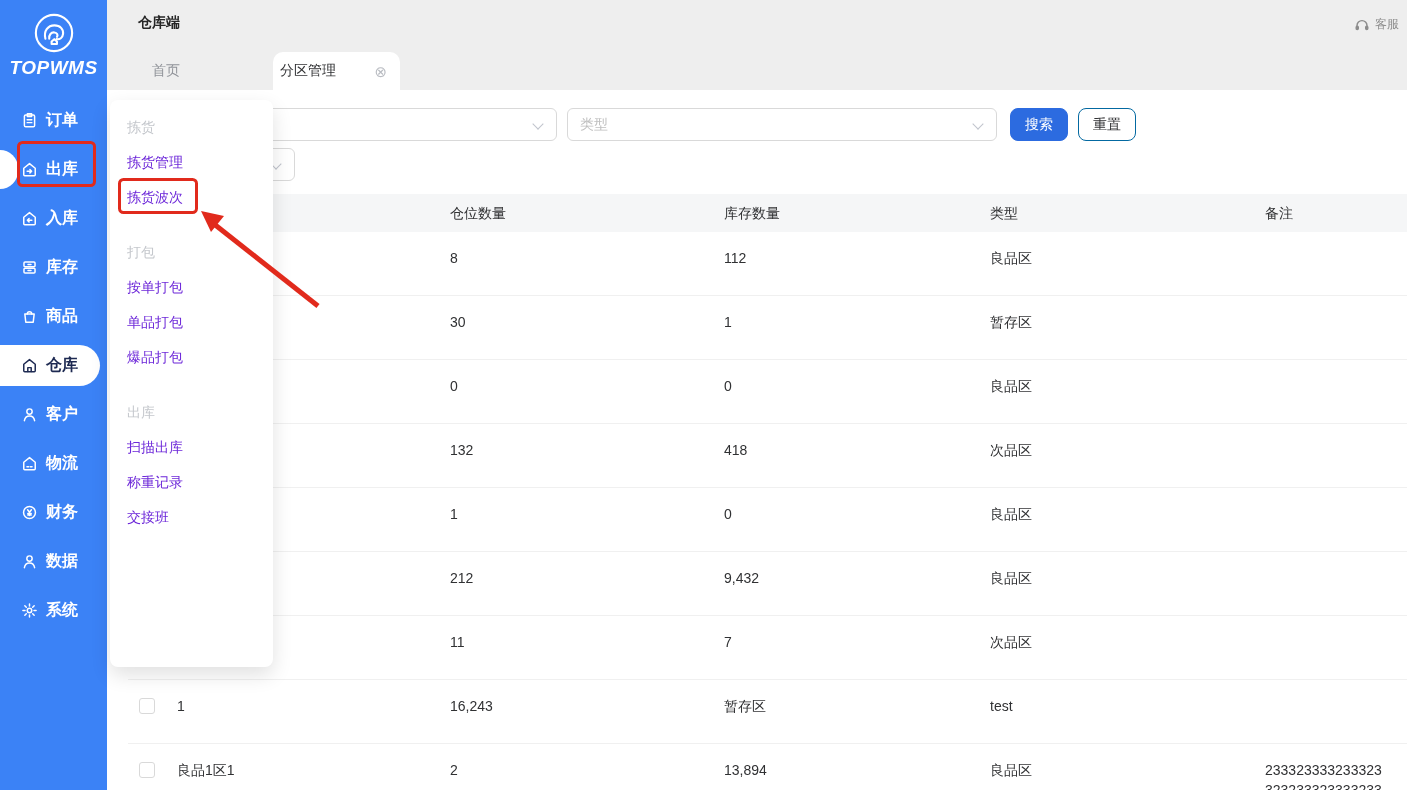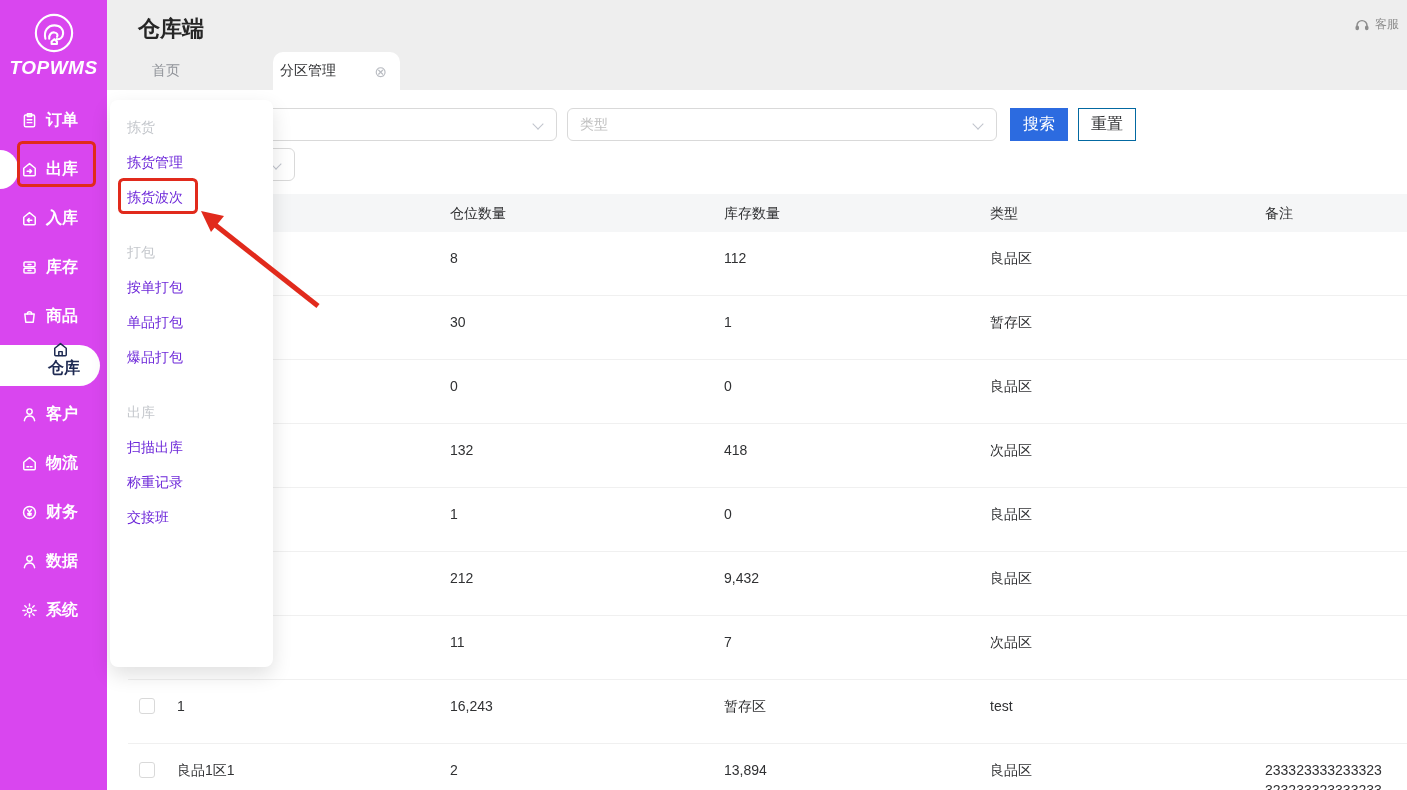--- a/index.html
+++ b/index.html
@@ -15,49 +15,49 @@
   .logo { padding-top:12px; text-align:center; color:#fff; }
   .logo svg { display:block; margin:0 auto; }
   .logo-text { font-size:19px; font-weight:700; font-style:italic; letter-spacing:0.5px; margin-top:3px; }
   .side-nav { position:absolute; top:96px; left:0; right:0; }
   .side-item { position:relative; height:49px; display:flex; align-items:center; padding-left:21px;
                color:#fff; font-size:16px; font-weight:700; cursor:pointer; }
   .side-item .side-icon { margin-right:8px; display:flex; position:relative; z-index:2; }
   .side-item .side-label { position:relative; z-index:2; }
   .side-item svg { width:17px; height:17px; stroke:currentColor; fill:none; stroke-width:1.4;
                    stroke-linecap:round; stroke-linejoin:round; }
-  .side-item.active { color:#1e2a52;flex-direction:column; }
+  .side-item.active { color:#1e2a52; }
   .side-item.active::before { content:''; position:absolute; left:0; top:4px; width:100px; height:41px;
                               background:#fff; border-radius:0 21px 21px 0; z-index:1; }
   .half-pill { position:absolute; left:0; top:5px; width:18px; height:39px; background:#fff;
                border-radius:0 20px 20px 0; z-index:1; }
 
   
   .topbar { position:absolute; left:107px; top:0; width:1300px; height:90px; background:#eeeeee; }
-  .page-title { position:absolute; left:31px; top:14px; font-size:22px; font-weight:700; color:#262626; }
+  .page-title { position:absolute; left:31px; top:14px; font-size:14px; font-weight:700; color:#262626; }
   .service { position:absolute; right:8px; top:16px; display:flex; align-items:center; gap:5px;
              color:#8c8c8c; font-size:12px; cursor:pointer;justify-content:center; }
   .service svg { width:16px; height:16px; stroke:#8c8c8c; fill:none; stroke-width:1.4; stroke-linecap:round; }
   .tabs { position:absolute; left:28px; bottom:0; display:flex; height:38px; }
   .tab { display:flex; align-items:center; font-size:14px; color:#909399; cursor:pointer; }
   .tab-home { width:138px; padding-left:17px; }
   .tab.active { width:127px; background:#fff; border-radius:10px 10px 0 0; color:#303133;
                 justify-content:space-between; padding:0 13px 0 7px; }
   .tab-close { color:#b9bcc2; font-size:15px; line-height:1; cursor:pointer; }
 
   
   .content { position:absolute; left:107px; top:90px; width:1300px; height:700px; background:#fff; }
   .select { position:absolute; height:33px; background:#fff; border:1px solid #d9d9d9; border-radius:6px; cursor:pointer; }
   .sel1 { left:30px;  top:18px; width:420px; }
   .sel2 { left:460px; top:18px; width:430px; }
   .sel3 { left:30px;  top:58px; width:158px; }
   .placeholder { position:absolute; left:12px; top:7px; font-size:14px; color:#bfbfbf; }
   .chev { position:absolute; right:14px; top:11px; width:8px; height:8px;
           border-right:1.5px solid #c0c4cc; border-bottom:1.5px solid #c0c4cc; transform:rotate(45deg); }
-  .btn { position:absolute; top:18px; height:33px; width:58px; border-radius:0; font-size:16px;
+  .btn { position:absolute; top:18px; height:33px; width:58px; border-radius:8px; font-size:14px;
          font-family:inherit; cursor:pointer; }
   .btn-search { left:903px; background:#2c6be0; border:1px solid #2c6be0; color:#fff; }
   .btn-reset  { left:971px; background:#fff; border:1px solid #0369a1; color:#303133; }
 
   
   .table { position:absolute; left:21px; top:104px; width:1279px; }
   .trow { display:grid; grid-template-columns:47px 273px 274px 266px 275px 1fr; }
   .thead { background:#f5f6f7; height:38px; }
   .thead .cell { padding-top:9px; font-weight:400; color:#303133; }
   .tbody .trow { height:64px; border-bottom:1px solid #f0f0f0; }
@@ -74,21 +74,21 @@
   .menu-item { height:35px; line-height:35px; padding-left:17px; font-size:14px; color:#6d28d9; cursor:pointer; }
 
   
   .annotations { position:absolute; left:0; top:0; z-index:30; pointer-events:none; }
   .annot { stroke:#e12a1c; fill:none; }
   .annot-fill { fill:#e12a1c; stroke:none; }
 </style>
 </head>
 <body>
 
-<div class="sidebar" style="background: #d946ef;">
+<div class="sidebar" style="background: #3b82f6;">
   <div class="logo">
     <svg width="42" height="42" viewBox="0 0 44 44">
       <g stroke="#fff" stroke-width="2.2" fill="none" stroke-linecap="round" stroke-linejoin="round">
         <circle cx="22" cy="22" r="19"></circle>
         <path d="M13 28c-2-8 2.5-14 9.5-14 6 0 9.5 4 9 9-.4 4-3.5 6.2-6.8 5.4"></path>
         <path d="M17 28c-.4-4 2-7 5.4-6.6 2.8.3 4 2.6 2.8 4.6"></path>
         <path d="M19.5 31l2.8-2.5 2.8 2.5v2.6h-5.6z"></path>
       </g>
     </svg>
     <div class="logo-text">TOPWMS</div>

